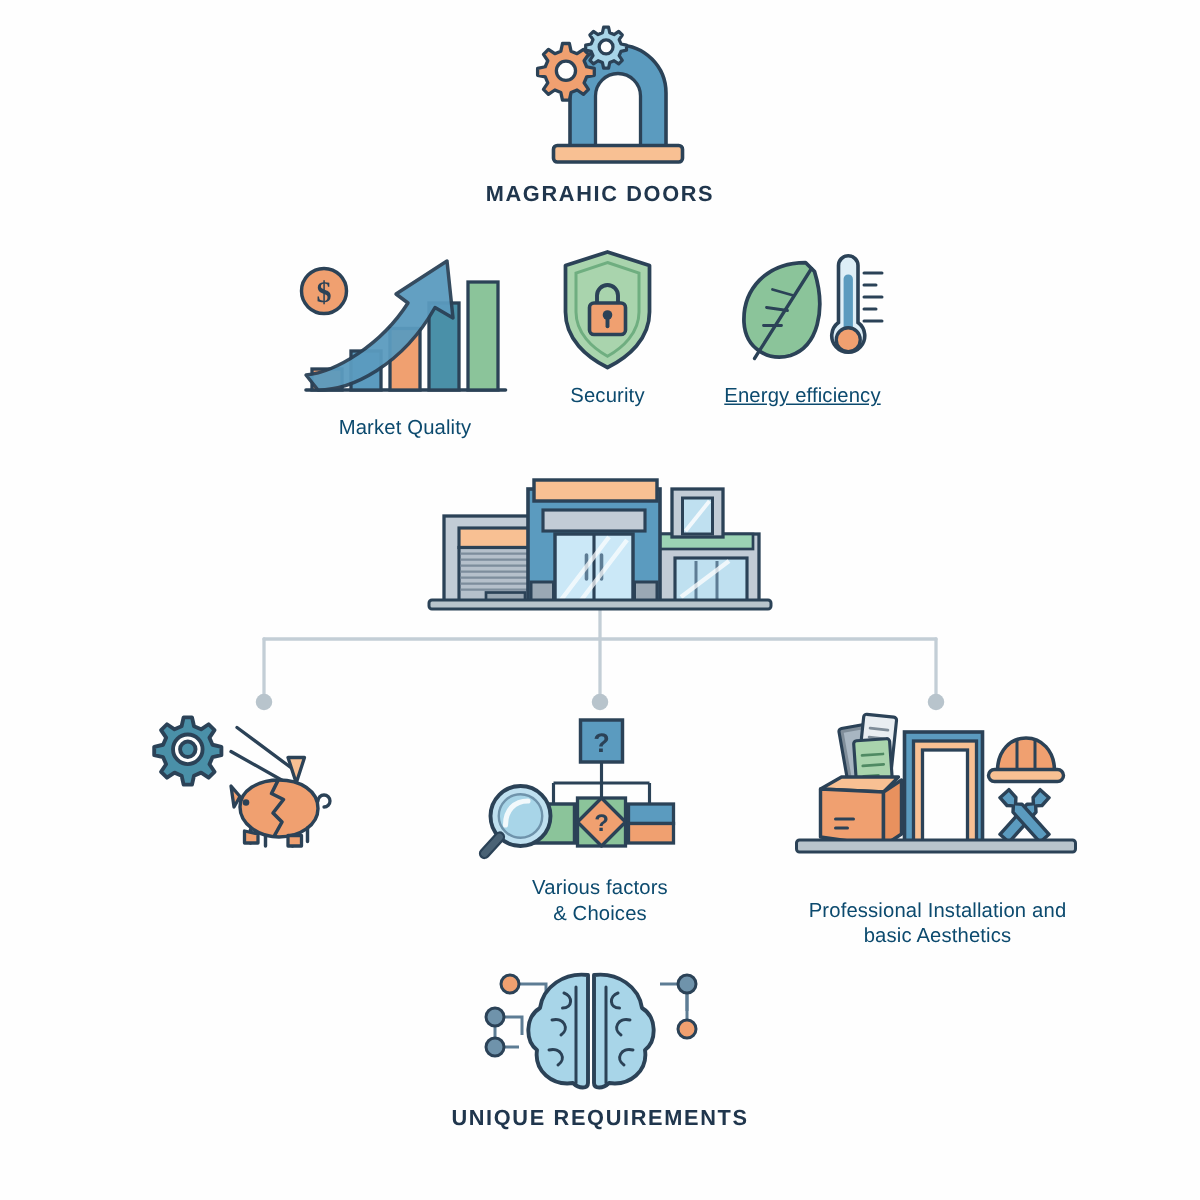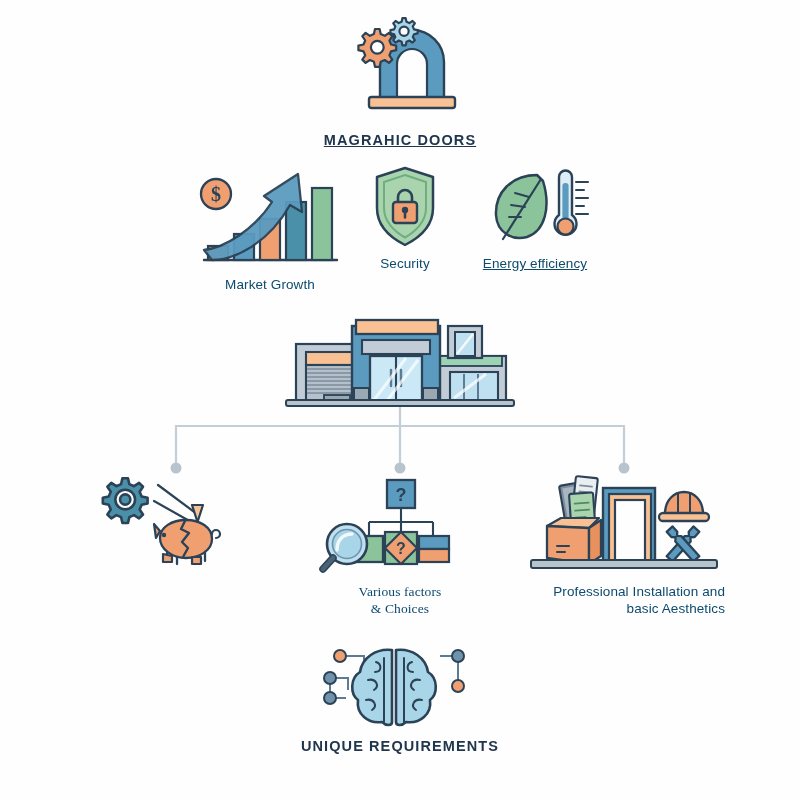--- a/index.html
+++ b/index.html
@@ -24,37 +24,37 @@
     font-weight:bold;
     font-size:14.5px;
     letter-spacing:1.1px;
     color:#20364d;
   }
   .iconwrap{display:block;}
   svg{display:block;overflow:visible;}
 
   
   #title-node{left:200px;top:18px;width:400px;}
-  #title-node .label-bold{margin-top:22px;text-decoration:underline;}
+  #title-node .label-bold{margin-top:12px;}
 
   #benefit-market{left:180px;top:160px;width:180px;}
   #benefit-market .label{margin-top:6px;}
   #benefit-security{left:330px;top:163px;width:150px;}
   #benefit-security .label{margin-top:6px;}
   #benefit-energy{left:455px;top:163px;width:160px;}
   #benefit-energy .label{margin-top:6px;text-decoration:underline;}
 
   #building-node{left:280px;top:310px;width:240px;}
 
   #issue-cost{left:80px;top:470px;width:180px;}
   #issue-cost .label{margin-top:8px;}
   #issue-factors{left:315px;top:470px;width:170px;}
-  #issue-factors .label{margin-top:8px;font-family:Liberation Serif, serif;}
+  #issue-factors .label{margin-top:8px;}
   #issue-install{left:525px;top:470px;width:200px;}
-  #issue-install .label{margin-top:8px;text-align:right;}
+  #issue-install .label{margin-top:23px;}
 
   #unique-node{left:300px;top:640px;width:200px;}
   #unique-node .label-bold{margin-top:8px;}
 </style>
 </head>
 <body>
 
 <svg id="canvas" viewBox="0 0 800 800">
 
   <line x1="400" y1="405" x2="400" y2="426" stroke="#c3ced6" stroke-width="2.2" stroke-linecap="round"></line>
@@ -112,21 +112,21 @@
         <rect x="84" y="38" width="20" height="58" fill="#4a90a8" stroke="#2b4257" stroke-width="2.2"></rect>
         <rect x="110" y="24" width="20" height="72" fill="#8bc49a" stroke="#2b4257" stroke-width="2.2"></rect>
 
         <path d="M2 86 C 22 84, 52 66, 70 38 L 62 32 L 96 10 L 100 48 L 88 41 C 66 80, 32 96, 10 96 Z" fill="#5b9bbf" stroke="#2b4257" stroke-width="2.3" stroke-linejoin="round" opacity="0.95"></path>
 
         <circle cx="14" cy="30" r="15" fill="#f0a070" stroke="#2b4257" stroke-width="2.3"></circle>
         <text x="14" y="37" text-anchor="middle" font-family="'Liberation Serif', serif" font-size="20" font-weight="bold" fill="#2b4257">$</text>
       </g>
     </svg>
   </span>
-  <div class="label">Market Growth</div>
+  <div class="label">Market Quality</div>
 </div>
 
 <div class="node" id="benefit-security">
   <span class="iconwrap">
     <svg width="150" height="86" viewBox="0 0 150 86">
       <g transform="translate(45,3)">
         <path d="M30 2 L58 11 L58 42 C58 60, 44 72, 30 79 C16 72, 2 60, 2 42 L2 11 Z" fill="#a9d4ad" stroke="#2b4257" stroke-width="2.5" stroke-linejoin="round"></path>
         <path d="M30 9 L51 16 L51 42 C51 56, 40 66, 30 71.5 C20 66, 9 56, 9 42 L9 16 Z" fill="none" stroke="#6fae80" stroke-width="2"></path>
 
         <path d="M23 37 L23 31 A7 7 0 0 1 37 31 L37 37" fill="none" stroke="#2b4257" stroke-width="2.6"></path>

